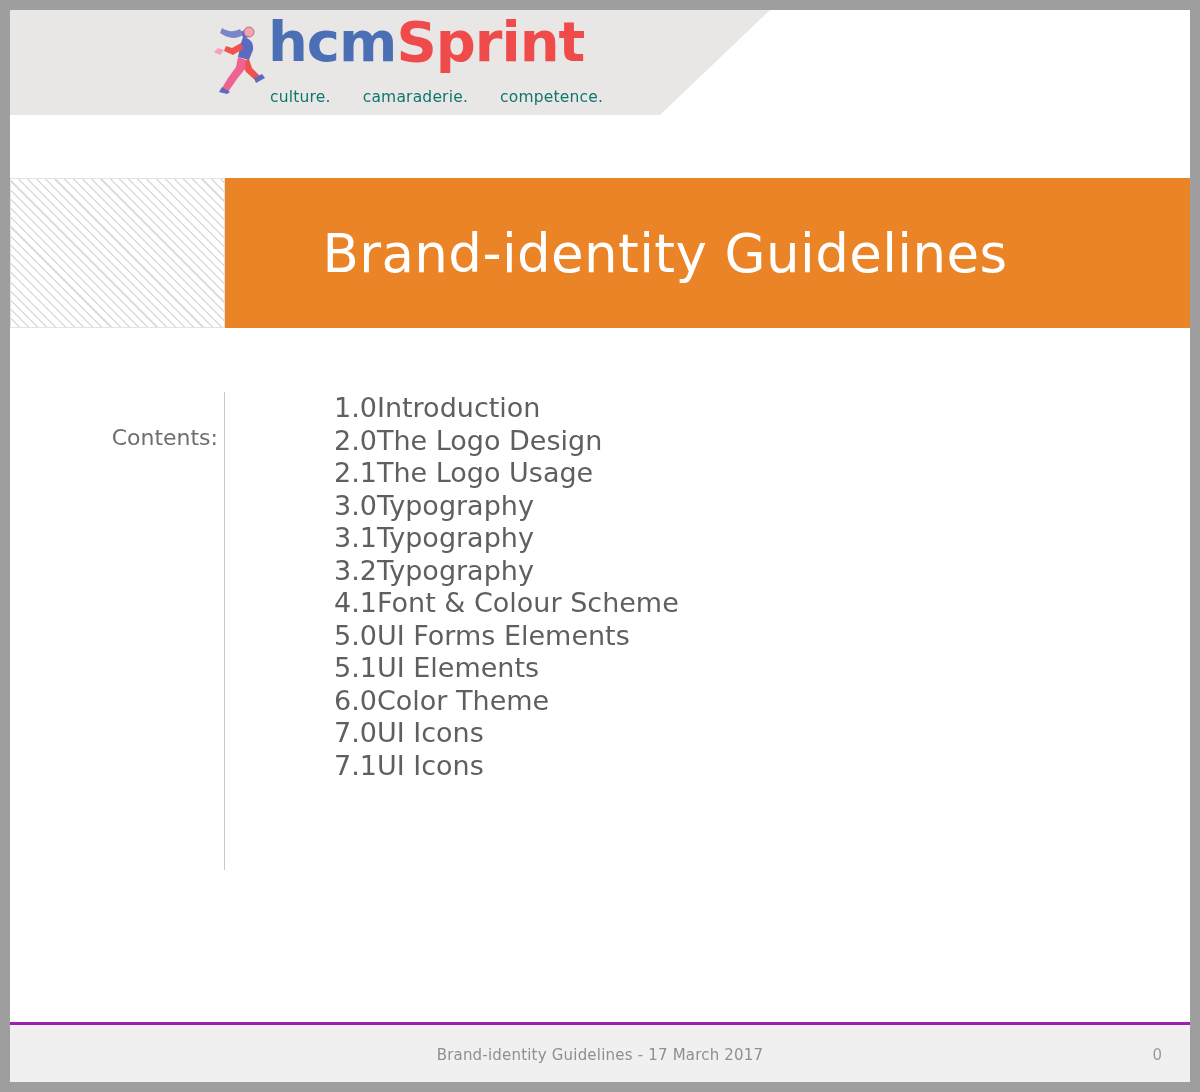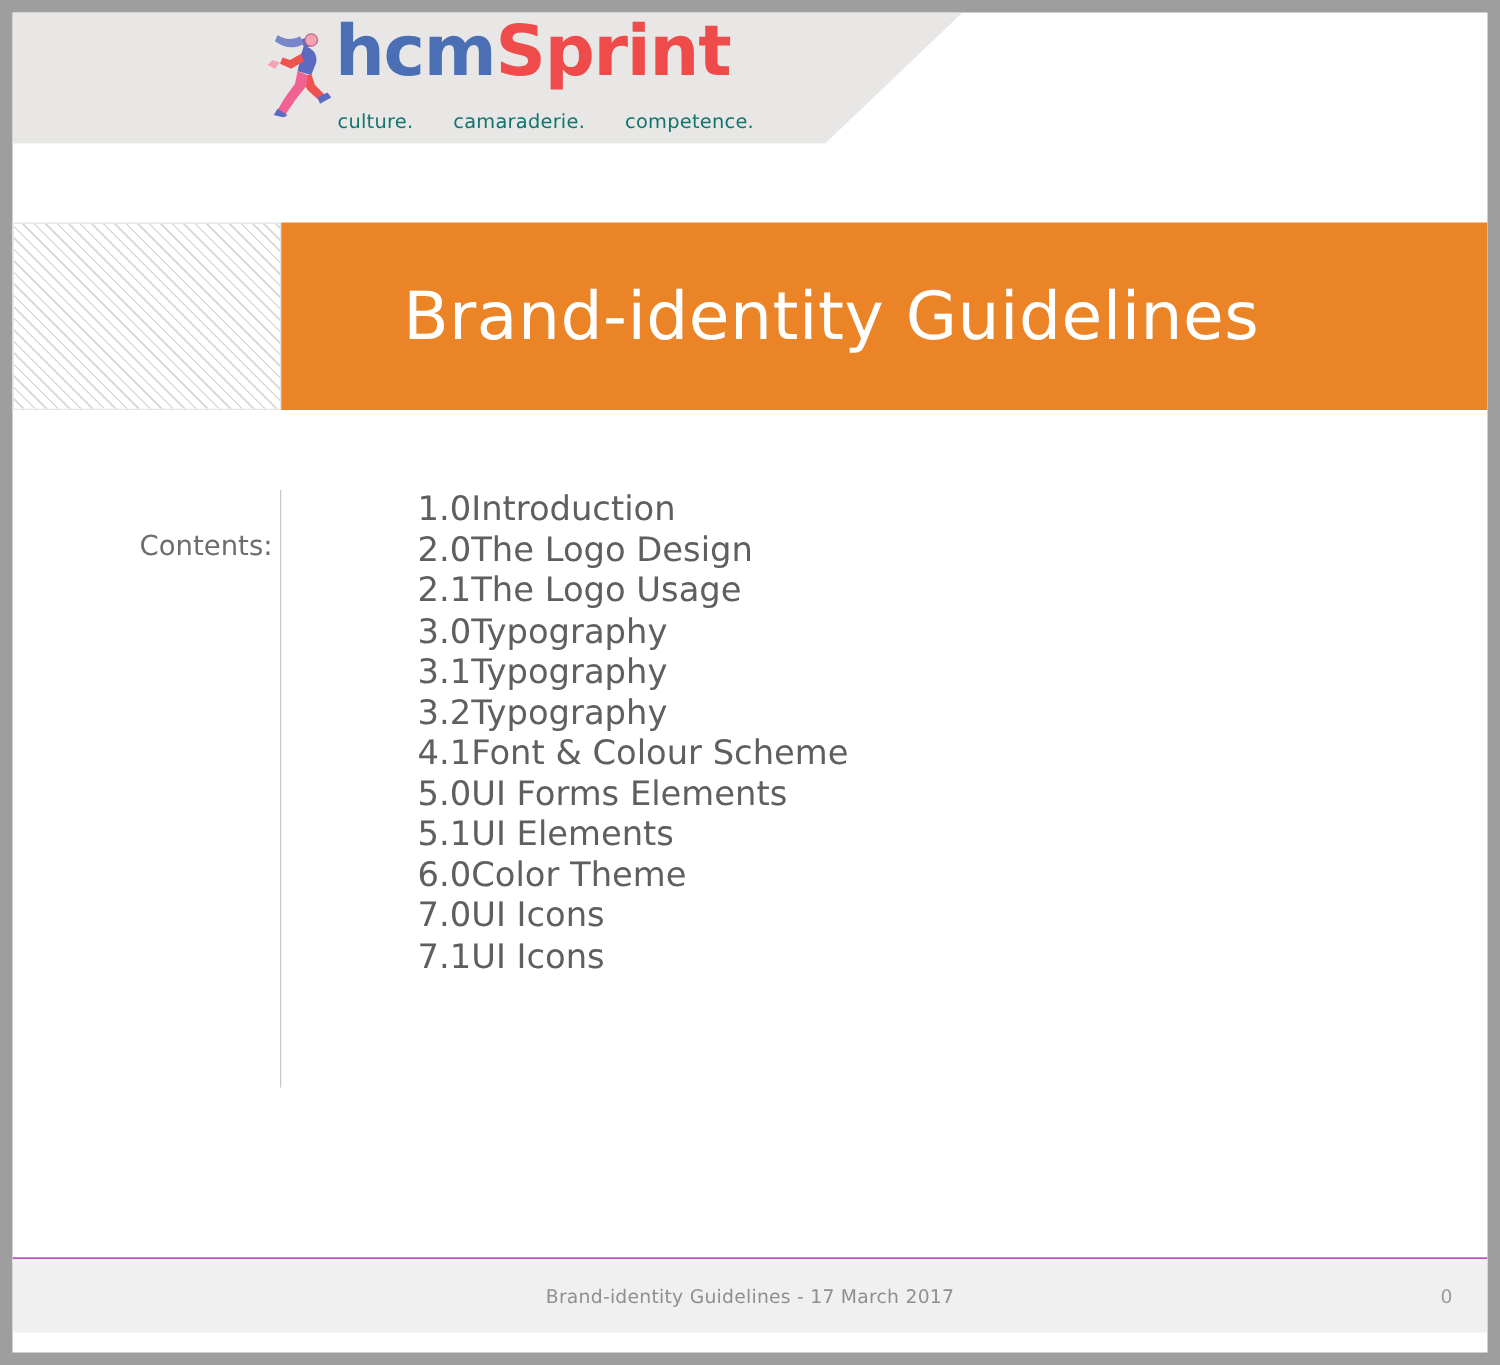--- a/index.html
+++ b/index.html
@@ -157,25 +157,25 @@
   }
   .toc-num {
     display: inline-block;
     min-width: 40px;
   }
 
   
   .footer {
     position: absolute;
     left: 0;
-    bottom: 16px;
+    bottom: 0;
     width: 1180px;
     height: 60px;
     background: #f0f0f0;
-    border-top: 1px solid #a21caf;
+    border-top: 3px solid #a21caf;
     box-sizing: border-box;
   }
   .footer-text {
     position: absolute;
     left: 0;
     top: 0;
     width: 1180px;
     height: 59px;
     display: flex;
     align-items: center;

